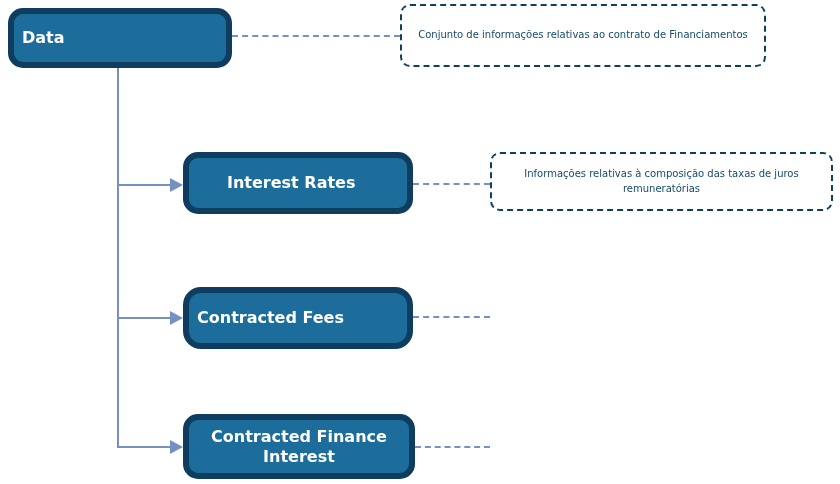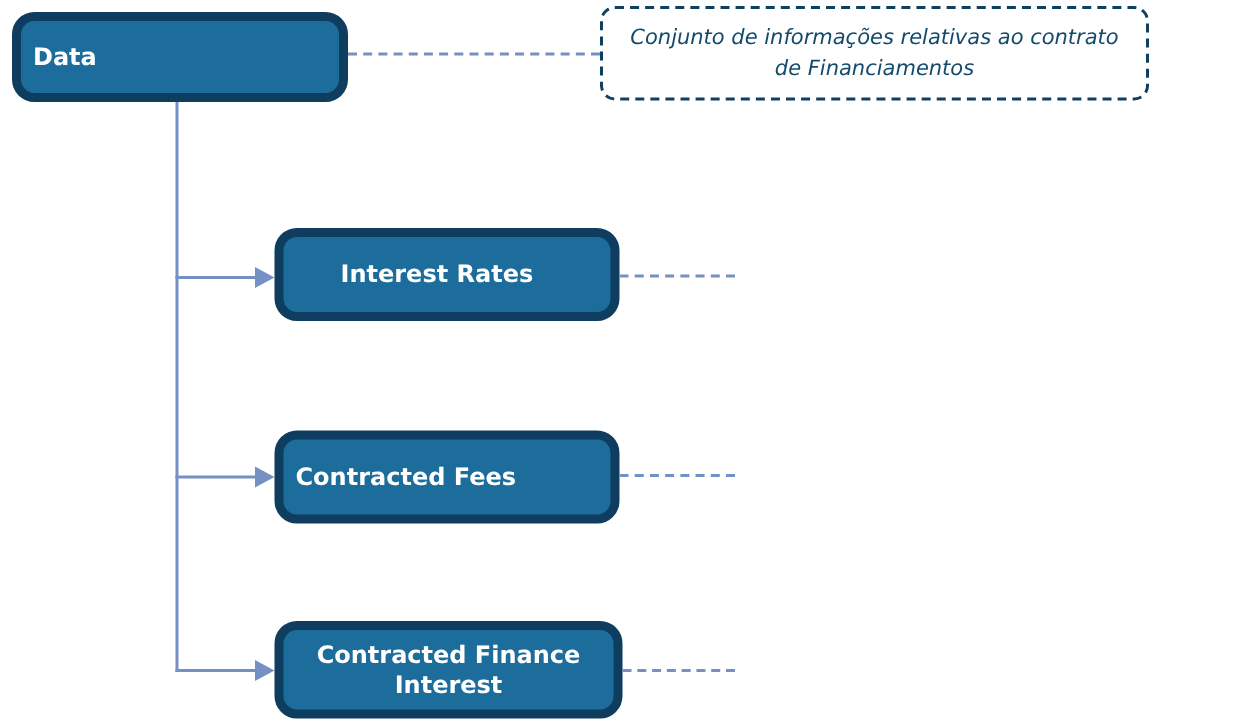--- a/index.html
+++ b/index.html
@@ -27,28 +27,27 @@
     text-align: center;
     padding: 2px 8px;
   }
   .note {
     position: absolute;
     box-sizing: border-box;
     background: #ffffff;
     border: 2px dashed #0f3f61;
     border-radius: 10px;
     color: #134a6c;
-    font-size: 14px;
+    font-size: 10px;
     line-height: 1.45;
     display: flex;
     align-items: center;
     justify-content: center;
     text-align: center;
     padding: 2px 10px;
-    font-style: italic;
   }
   .dash-link {
     position: absolute;
     height: 0;
     border-top: 2px dashed #7590c3;
   }
   .solid-v {
     position: absolute;
     width: 2px;
     background: #7590c3;
@@ -78,21 +77,21 @@
   
   .branch-1    { left: 117px; top: 184px; width: 54px; }
   .arrow-1     { left: 170px; top: 178px; }
   .node-1      { left: 183px; top: 152px; width: 230px; height: 62px; padding-left: 38px; }
   .link-1      { left: 413px; top: 183px; width: 77px; }
   .note-1      { left: 490px; top: 152px; width: 343px; height: 59px; }
 
   
   .branch-2    { left: 117px; top: 317px; width: 54px; }
   .arrow-2     { left: 170px; top: 311px; }
-  .node-2      { left: 183px; top: 287px; width: 230px; height: 62px; }
+  .node-2      { left: 183px; top: 287px; width: 230px; height: 62px; border-radius: 18px; }
   .link-2      { left: 413px; top: 316px; width: 77px; }
   .note-2      { left: 490px; top: 289px; width: 343px; height: 59px; }
 
   
   .branch-3    { left: 117px; top: 446px; width: 54px; }
   .arrow-3     { left: 170px; top: 440px; }
   .node-3      { left: 183px; top: 414px; width: 232px; height: 65px; }
   .link-3      { left: 415px; top: 446px; width: 75px; }
   .note-3      { left: 490px; top: 423px; width: 343px; height: 56px; }
 </style>
@@ -110,20 +109,23 @@
   </div>
 
   <div class="solid-v trunk"></div>
 
   <div class="solid-h branch-1"></div>
   <div class="arrowhead arrow-1"></div>
   <div class="node node-1">
     <span>Interest Rates</span>
   </div>
   <div class="dash-link link-1"></div>
+  <div class="note note-1">
+    <span>Informações relativas à composição das taxas de juros remuneratórias</span>
+  </div>
 
   <div class="solid-h branch-2"></div>
   <div class="arrowhead arrow-2"></div>
   <div class="node node-2">
     <span>Contracted Fees</span>
   </div>
   <div class="dash-link link-2"></div>
 
   <div class="solid-h branch-3"></div>
   <div class="arrowhead arrow-3"></div>

